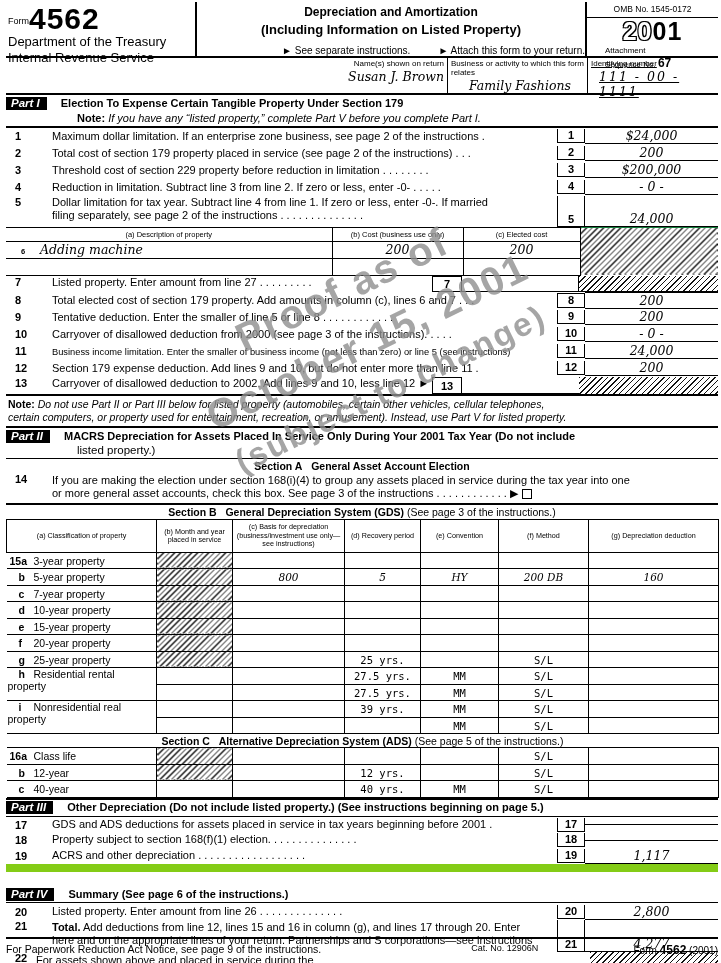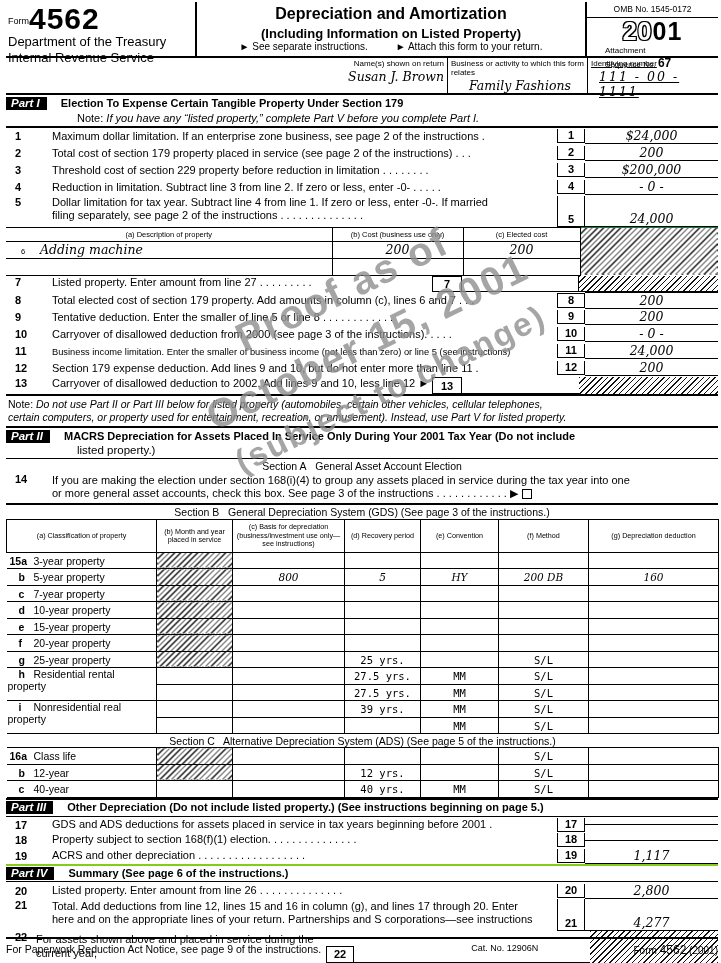--- a/index.html
+++ b/index.html
@@ -5,35 +5,35 @@
   * { margin:0; padding:0; box-sizing:border-box; }
   html,body { background:#fff; }
   body { width:721px; height:963px; position:relative; overflow:hidden;
          font-family:"Liberation Sans", sans-serif; color:#000; font-size:11px; }
   .page { position:relative; width:721px; height:963px; padding:2px 3px 0 6px; }
 
   
   .script { font-family:"DejaVu Serif", serif; font-style:italic; font-size:12.5px; }
   .mono   { font-family:"DejaVu Sans Mono", monospace; font-size:10.5px; }
   .it     { font-style:italic; }
-  .b      { font-weight:normal; }
+  .b      { font-weight:bold; }
 
   .hatch { background:repeating-linear-gradient(135deg,#111 0,#111 1px,#fff 1px,#fff 4px); }
 
   
   .hdr { display:flex; border-bottom:2px solid #000; height:56px; }
   .hdr-left { width:191px; border-right:2px solid #000; padding:2px 2px 0 2px; display:flex; flex-direction:column; }
   .hdr-form-line { display:flex; align-items:flex-start; }
   .hdr-form-word { font-size:9px; margin-top:12px; }
   .hdr-form-num { font-size:30px; font-weight:bold; letter-spacing:1px; line-height:1; }
   .hdr-agency { font-size:13px; margin-top:auto; padding-bottom:10px; line-height:1.2; }
   .hdr-center { flex:1; text-align:center; padding-top:3px; position:relative; }
-  .hdr-title { font-size:16px; font-weight:bold; }
+  .hdr-title { font-size:12px; font-weight:bold; }
   .hdr-sub { font-size:13px; font-weight:bold; margin-top:3px; }
-  .hdr-instr { font-size:10px; display:flex; justify-content:center; gap:28px; }
+  .hdr-instr { font-size:10px; margin-top:8px; display:flex; justify-content:flex-end; gap:28px; }
   .hdr-right { width:133px; border-left:2px solid #000; display:flex; flex-direction:column; }
   .omb { font-size:8.5px; text-align:center; border-bottom:1.5px solid #000; padding:2px 0 3px; }
   .year { text-align:center; font-size:25px; font-weight:bold; line-height:1; margin-top:1px; letter-spacing:1px;}
   .year .out { color:#fff; text-shadow:-1.2px -1.2px 0 #000, 1.2px -1.2px 0 #000, -1.2px 1.2px 0 #000, 1.2px 1.2px 0 #000; }
   .attach { font-size:8px; padding-left:18px; line-height:1.25; margin-top:2px; }
   .seqno { font-size:12px; font-weight:bold; }
 
   
   .namerow { display:flex; border-bottom:2.5px solid #000; height:37px; }
   .nr-cell { padding:1px 3px; }
@@ -481,21 +481,21 @@
       <div class="amt script" style="align-items:center"></div>
     </div>
     <div class="row" style="height:16px;align-items:center">
       <div class="ln">19</div>
       <div class="lt">ACRS and other depreciation   .   .   .   .   .   .   .   .   .   .   .   .   .   .   .   .   .   .</div>
       <div class="bx" style="align-items:center">19</div>
       <div class="amt script" style="align-items:center">1,117</div>
     </div>
   </div>
 
-  <div class="pbar" style="border-top:2px solid #84cc16;padding-top:1px">
+  <div class="pbar" style="border-top:8px solid #84cc16;padding-top:16px">
     <span class="ptag">Part IV</span>
     <span class="ptitle"><span>Summary</span><span class="nb"> (See page 6 of the instructions.)</span></span>
   </div>
   <div style="border-top:1.5px solid #000">
     <div class="row h17">
       <div class="ln">20</div>
       <div class="lt">Listed property. Enter amount from line 26  .   .   .   .   .   .   .   .   .   .   .   .   .   .</div>
       <div class="bx">20</div>
       <div class="amt script">2,800</div>
     </div>

